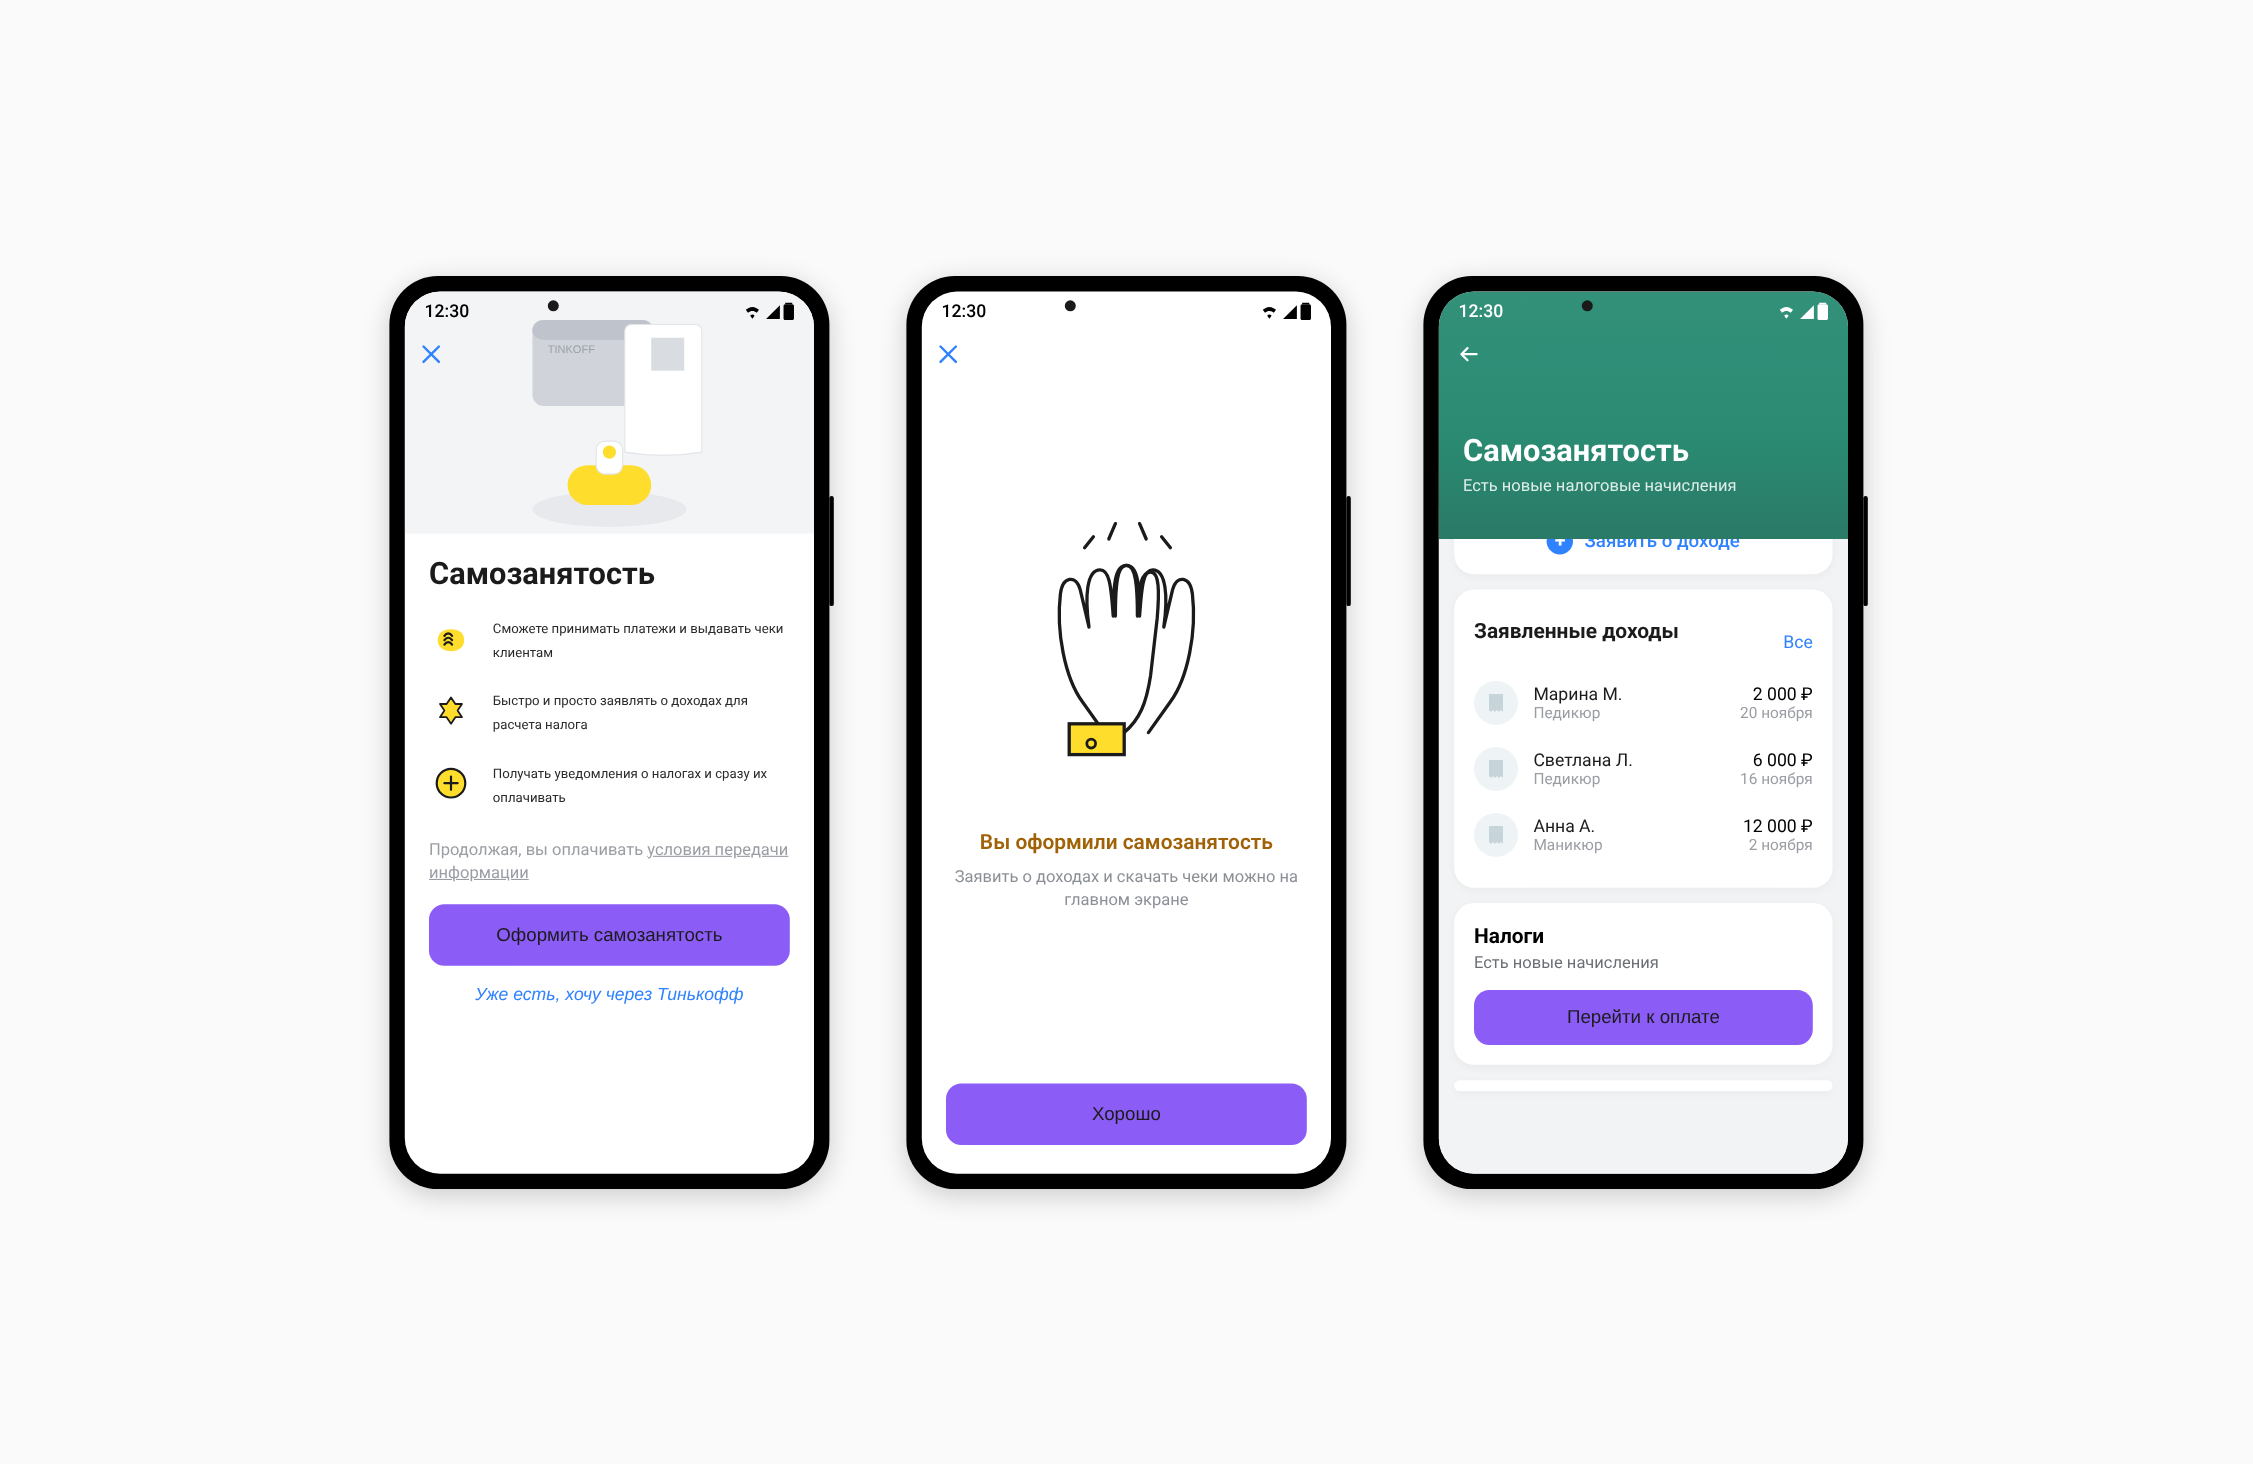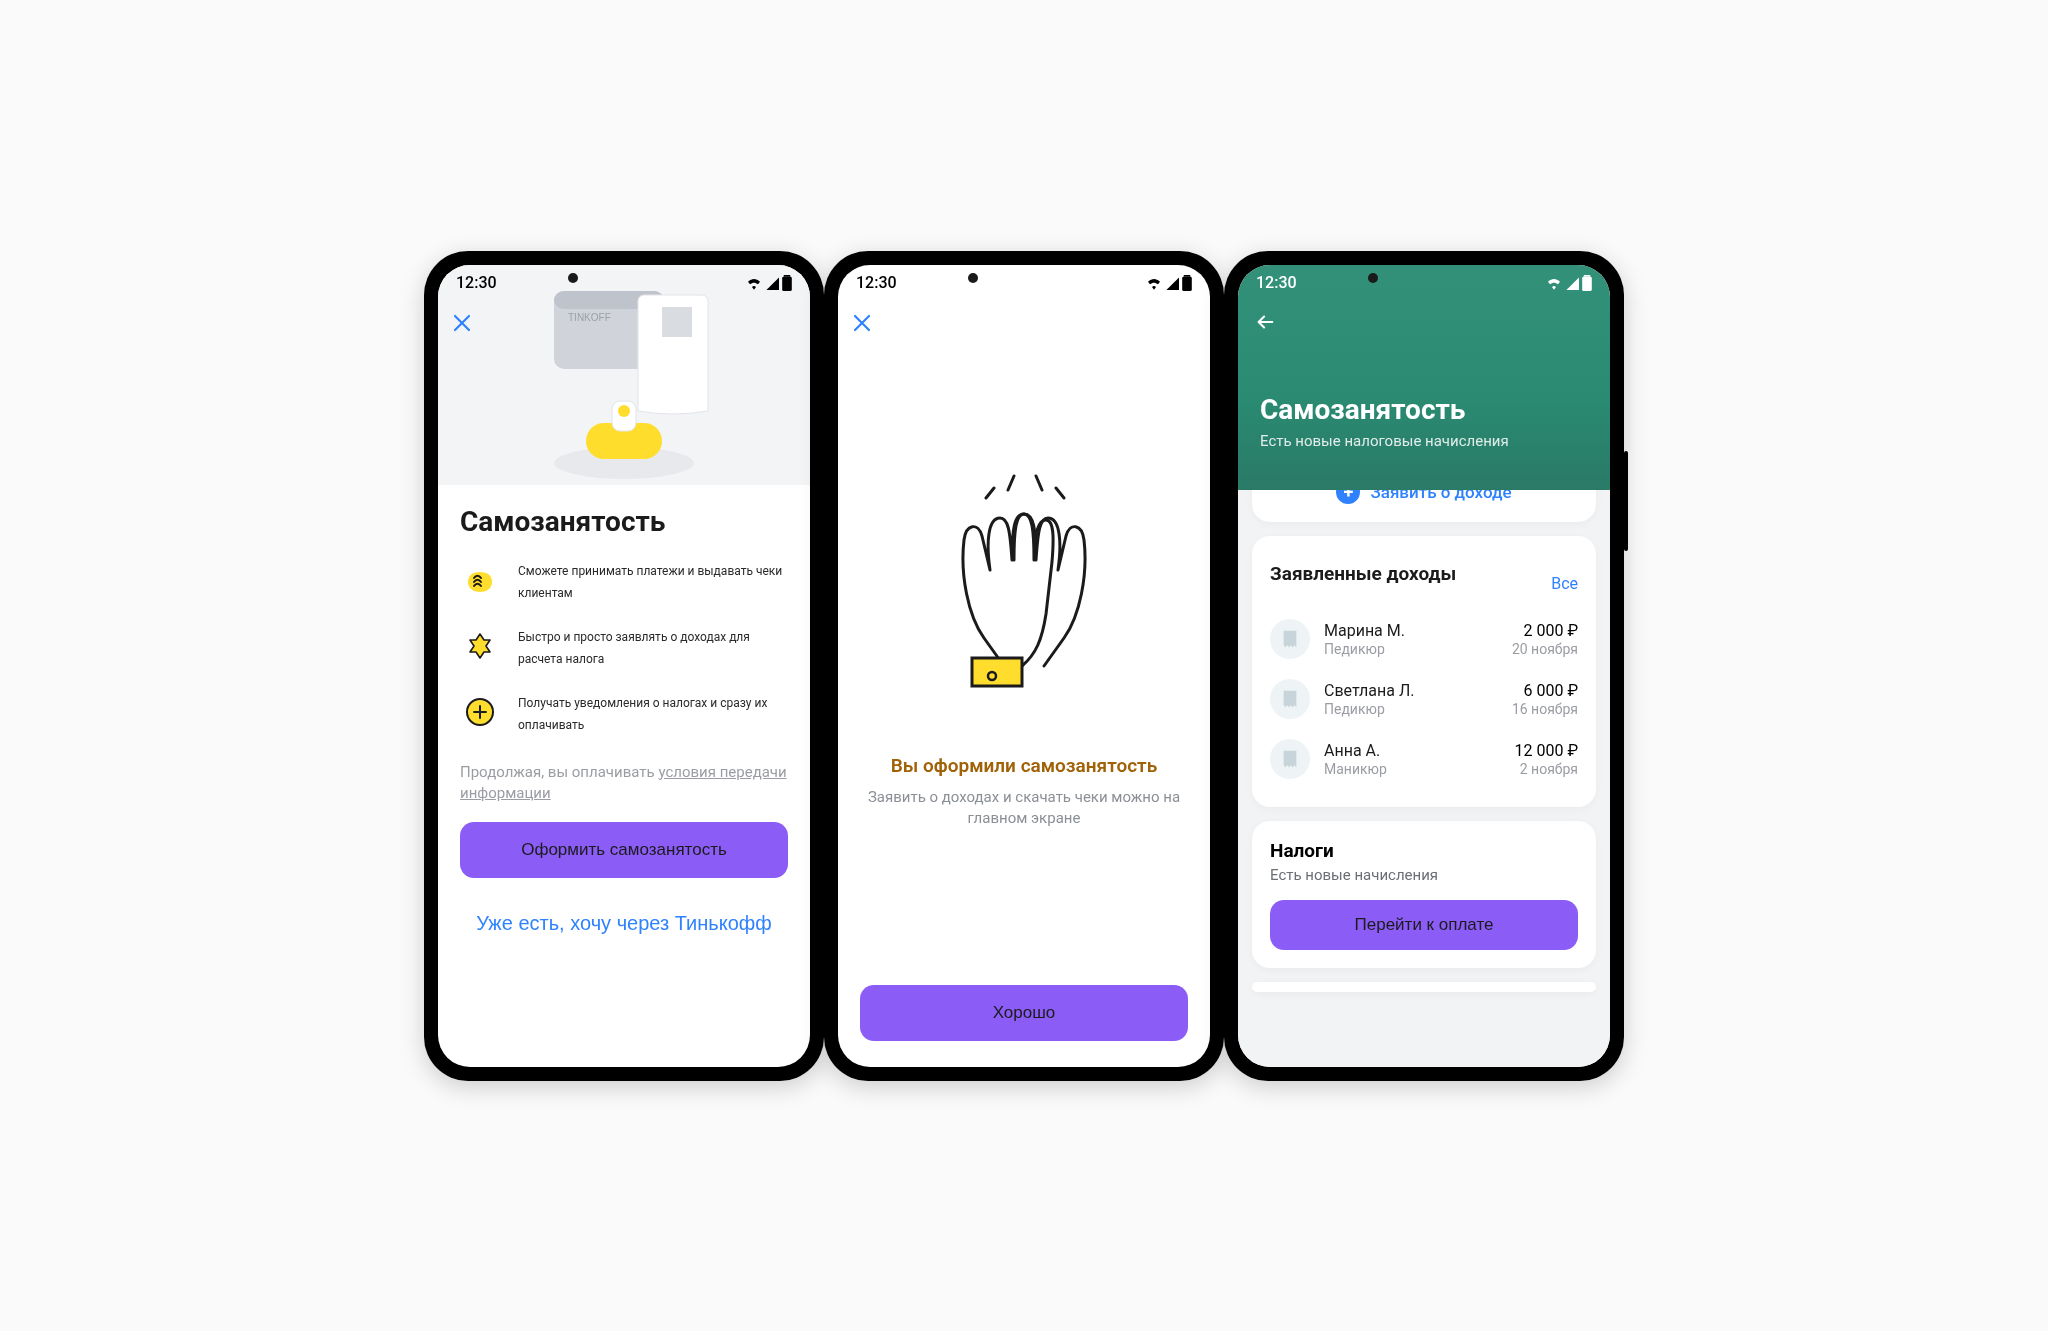--- a/index.html
+++ b/index.html
@@ -7,20 +7,21 @@
     background: #fafafa;
     font-family: -apple-system, BlinkMacSystemFont, "Segoe UI", Roboto, Arial, sans-serif;
     display: flex;
     justify-content: center;
     align-items: center;
     min-height: 100vh;
     padding: 40px;
   }
   .stage {
     display: flex;
+    gap: 70px;
     align-items: flex-start;
   }
   .phone {
     width: 400px;
     height: 830px;
     background: #000;
     border-radius: 44px;
     padding: 14px;
     position: relative;
     box-shadow: 0 6px 24px rgba(0,0,0,.18);
@@ -73,21 +74,21 @@
   .s1-feat { display:flex;gap:18px;align-items:flex-start;margin-bottom:22px; }
   .s1-feat .icon { width:40px;height:40px;flex:none;display:flex;align-items:center;justify-content:center; }
   .s1-feat p { font-size:12px;line-height:22px;color:#2a2a2a; }
   .s1-disc { color:#9a9da3;font-size:15px;line-height:21px;margin-top:4px;margin-bottom:18px; }
   .s1-disc span { text-decoration:underline; }
   .btn-primary {
     width:100%;background:#8b5cf6;color:#1b1b1b;border:none;border-radius:14px;
     height:56px;font-size:17px;font-weight:500;cursor:pointer;
   }
   .link-secondary {
-    width:100%;background:none;border:none;color:#2f82ff;font-size:20px;margin-top:34px;cursor:pointer;
+    width:100%;background:none;border:none;color:#2f82ff;font-size:16px;margin-top:18px;cursor:pointer;font-style:italic;
   }
 
   
   .s2-body { flex:1;display:flex;flex-direction:column;align-items:center;justify-content:center;padding:0 28px;position:relative; }
   .s2-close { position:absolute;top:12px;left:14px;color:#2f82ff;font-size:24px;font-weight:400;background:none;border:none; }
   .s2-ill { width:260px;height:auto;margin-bottom:38px; }
   .s2-title { font-size:19px;font-weight:600;color:#a16207;text-align:center;margin-bottom:10px; }
   .s2-sub { font-size:15px;line-height:21px;color:#8b8f96;text-align:center; }
   .s2-footer { padding:0 22px 26px; }
 

